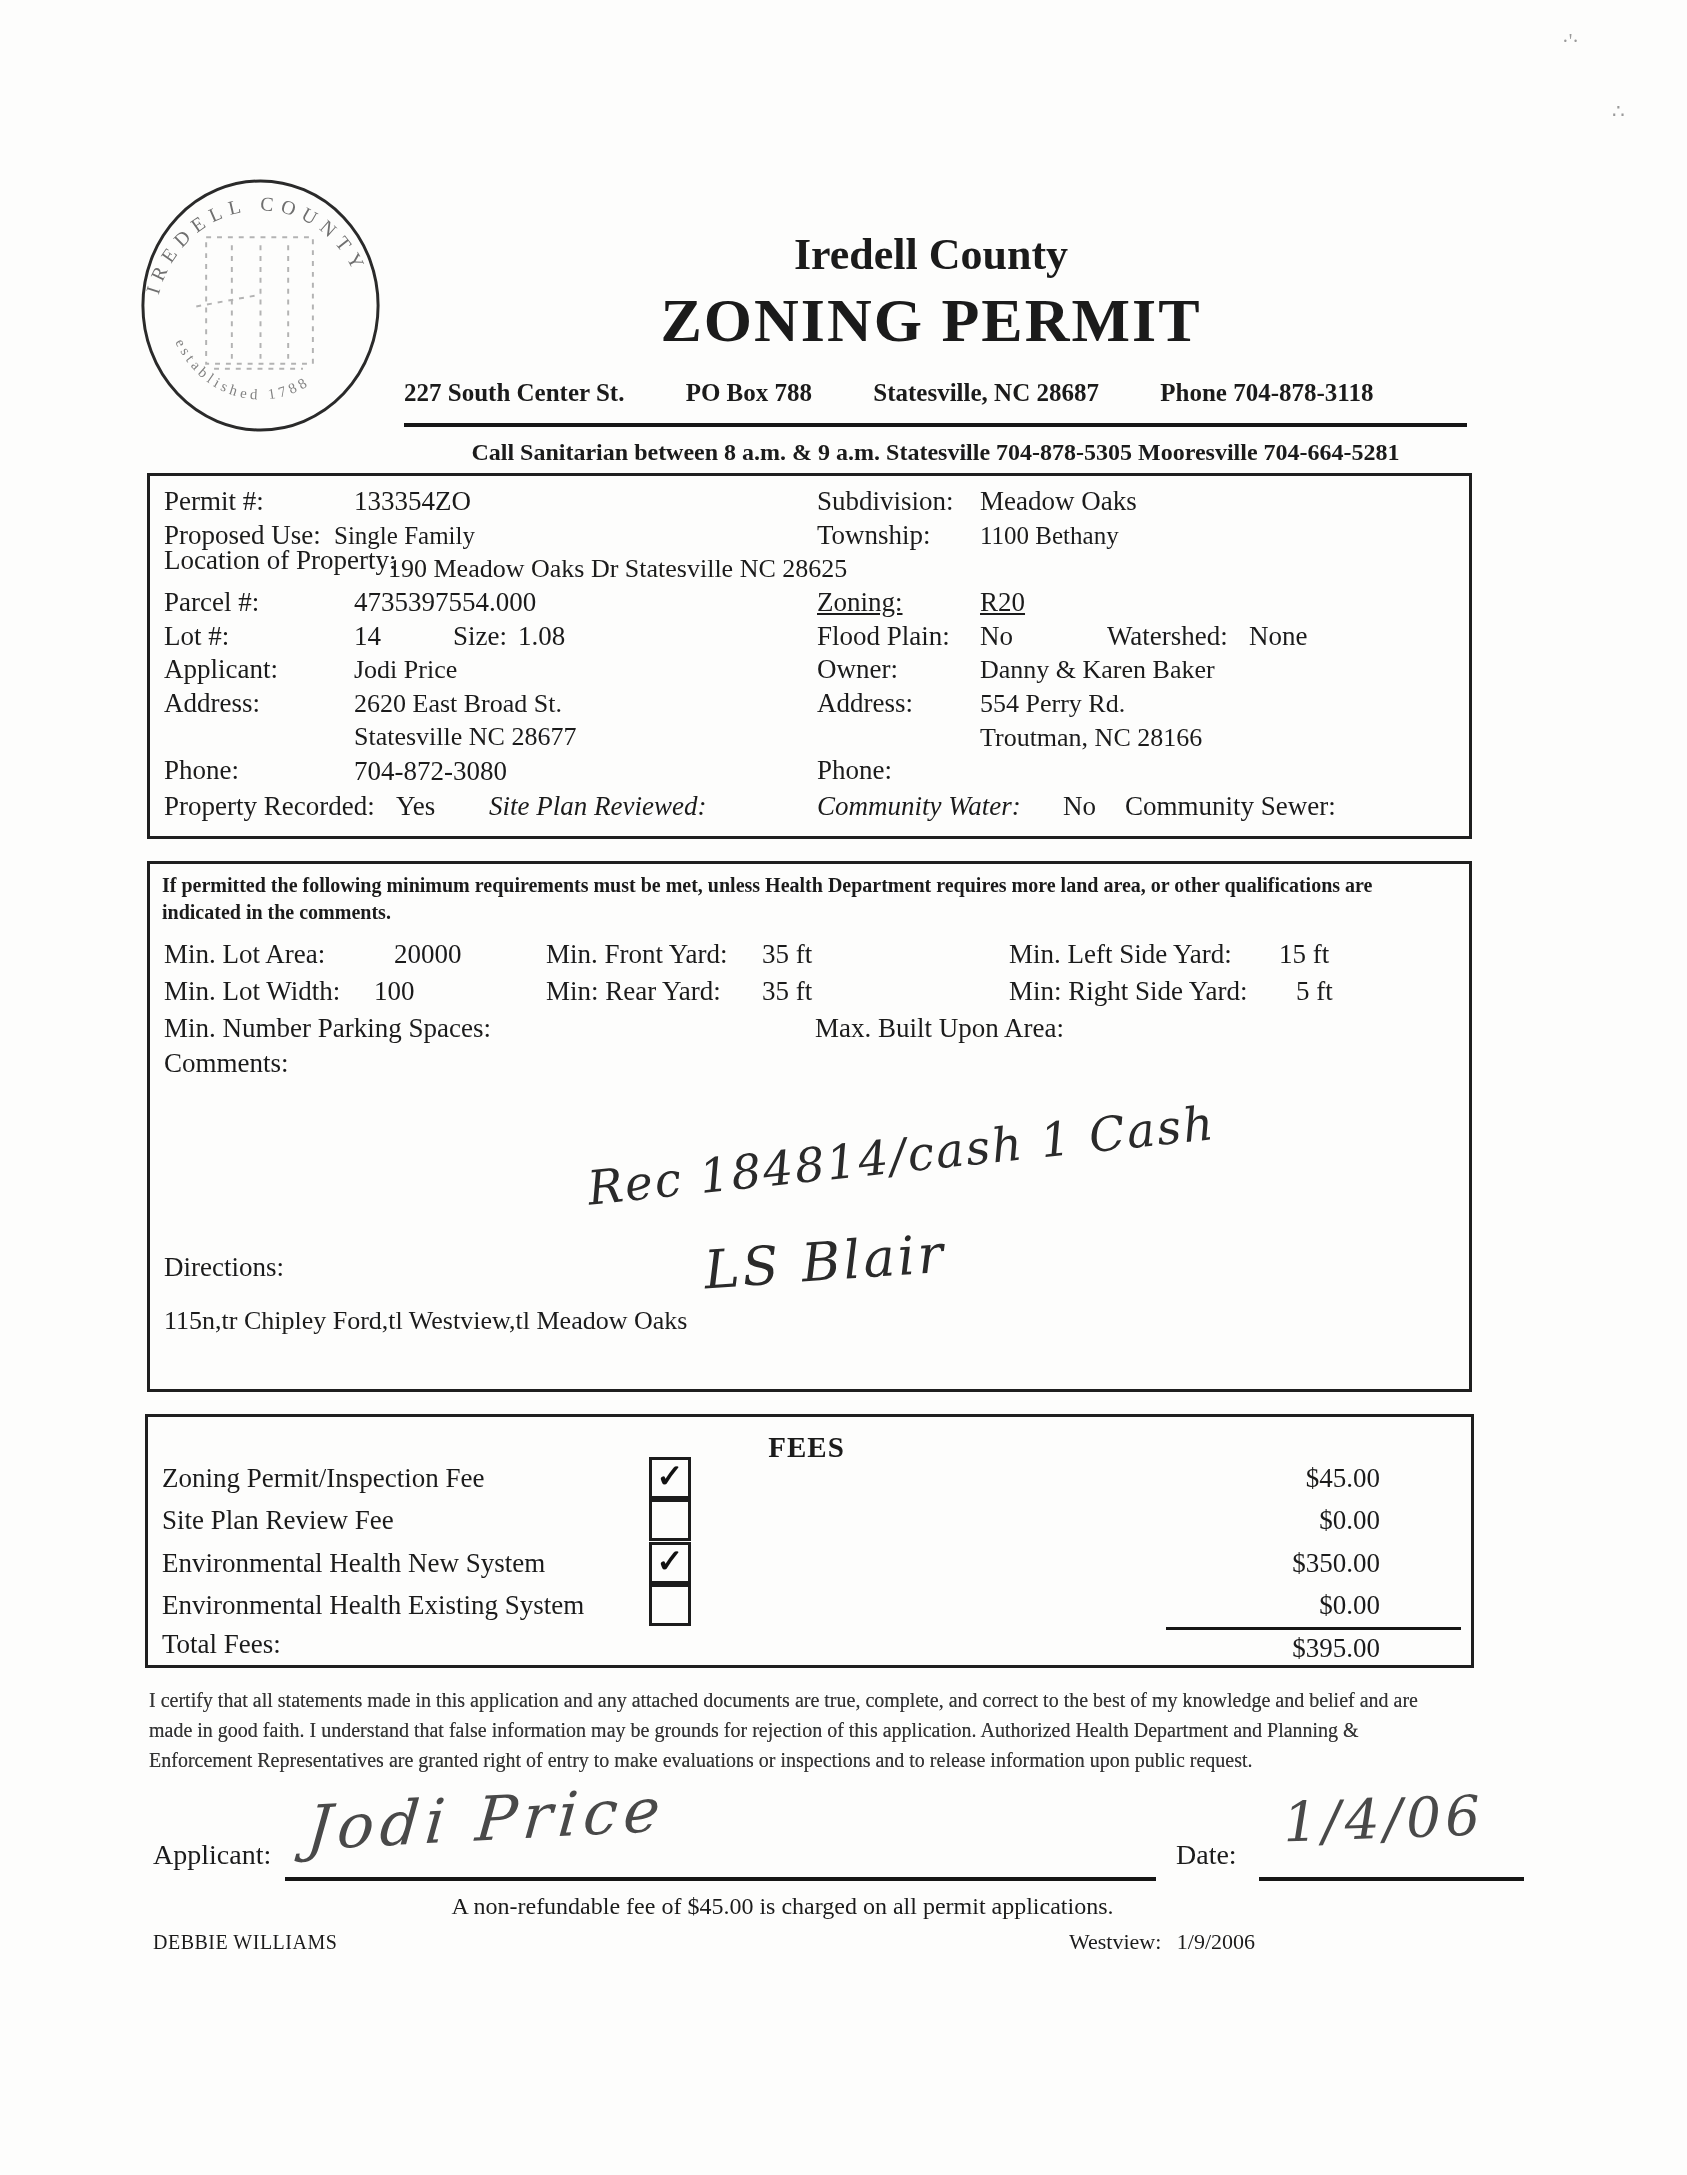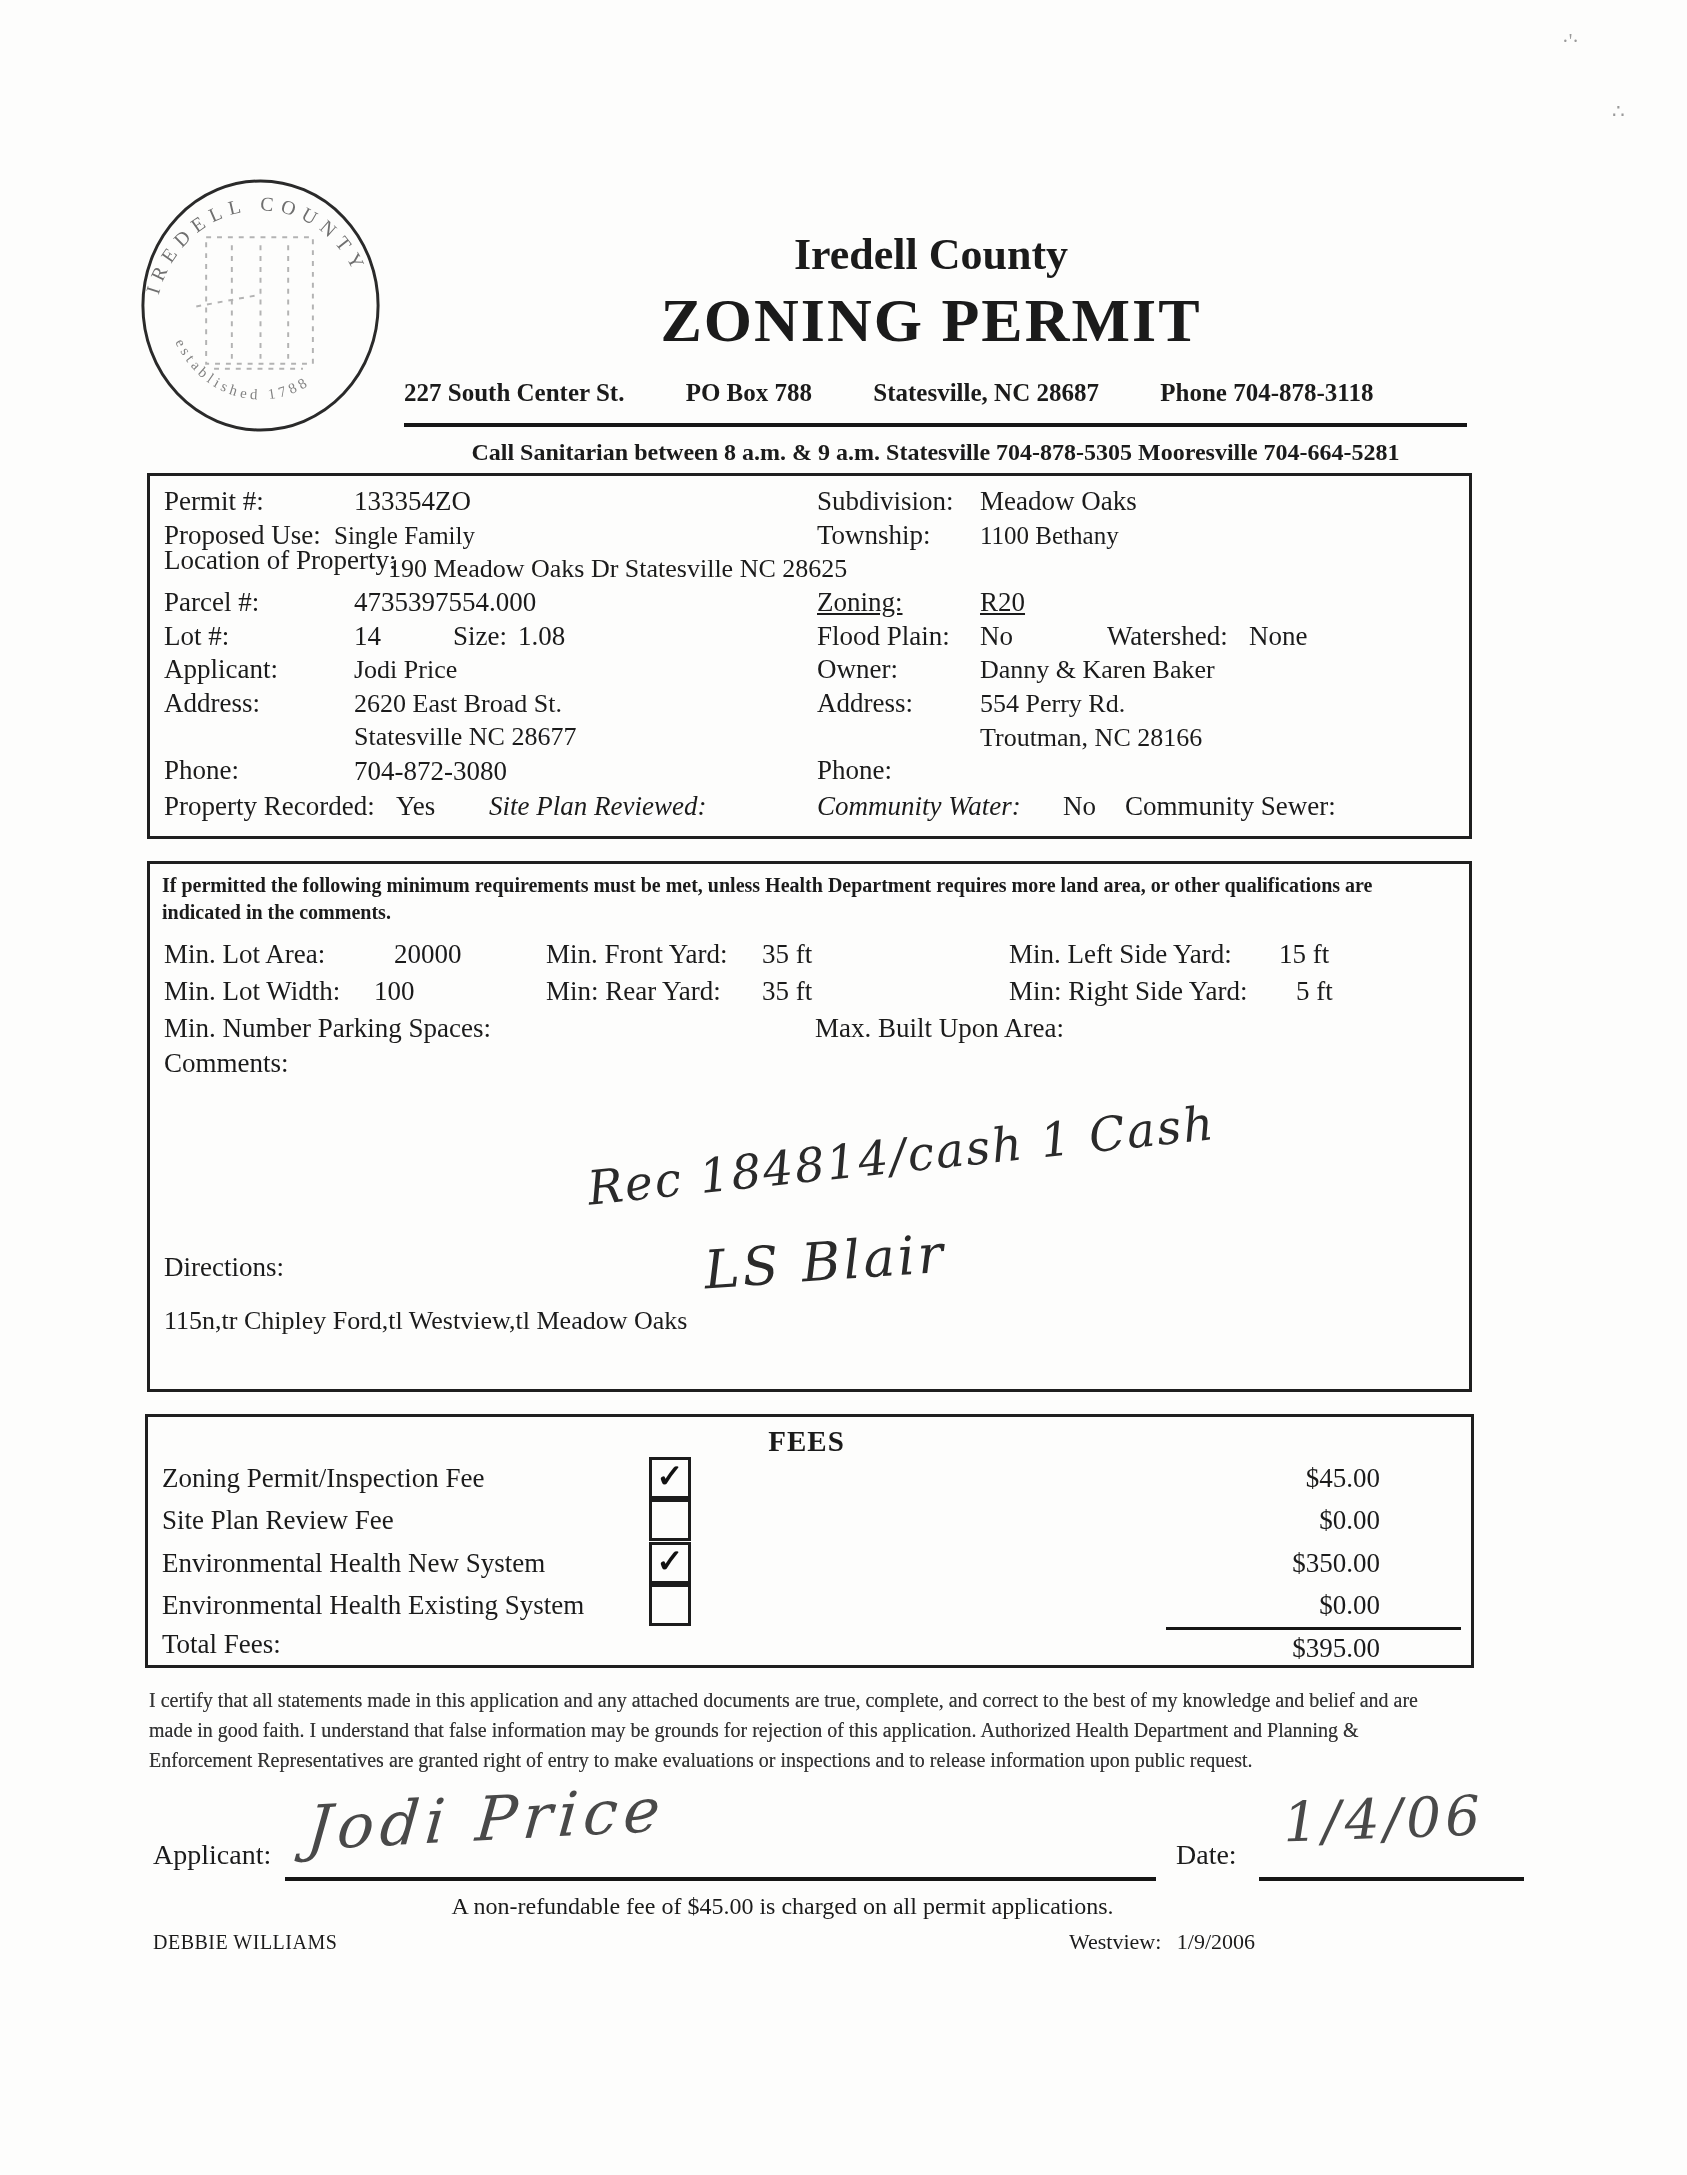--- a/index.html
+++ b/index.html
@@ -153,21 +153,21 @@
     <span class="t" style="left:14px; top:184px;">Comments:</span>
 
     <span class="t script" style="left:436px; top:265px; font-size:47px; transform:rotate(-6deg); letter-spacing:2px;">Rec 184814/cash 1 Cash</span>
     <span class="t script" style="left:554px; top:368px; font-size:53px; transform:rotate(-4deg); letter-spacing:3px;">LS Blair</span>
 
     <span class="t" style="left:14px; top:388px;">Directions:</span>
     <span class="t" style="left:14px; top:442px; font-size:26px;">115n,tr Chipley Ford,tl Westview,tl Meadow Oaks</span>
   </div>
 
   <div class="box" style="left:145px; top:1414px; width:1323px; height:248px; font-size:27px;">
-    <div class="t b center" style="left:0px; top:8px; width:1317px; font-size:29px; letter-spacing:1px;">FEES</div>
+    <div class="t b center" style="left:0px; top:14px; width:1317px; font-size:29px; letter-spacing:1px;">FEES</div>
 
     <span class="t" style="left:14px; top:46px;">Zoning Permit/Inspection Fee</span>
     <span class="checkbox" style="left:501px; top:40px;">
       <span class="mark">✓</span>
     </span>
     <span class="t amount" style="right:91px; top:46px;">$45.00</span>
 
     <span class="t" style="left:14px; top:88px;">Site Plan Review Fee</span>
     <span class="checkbox" style="left:501px; top:82px;">
       <span class="mark"></span>

